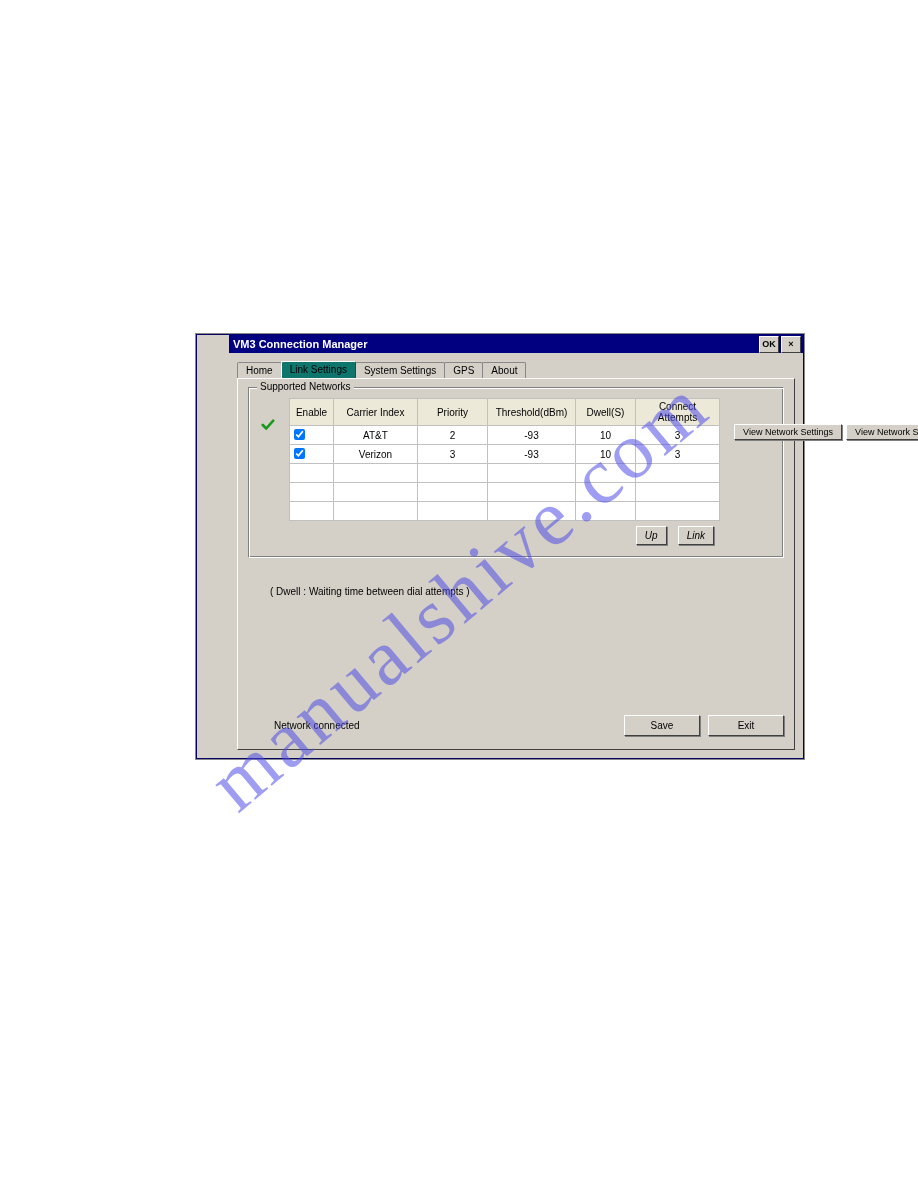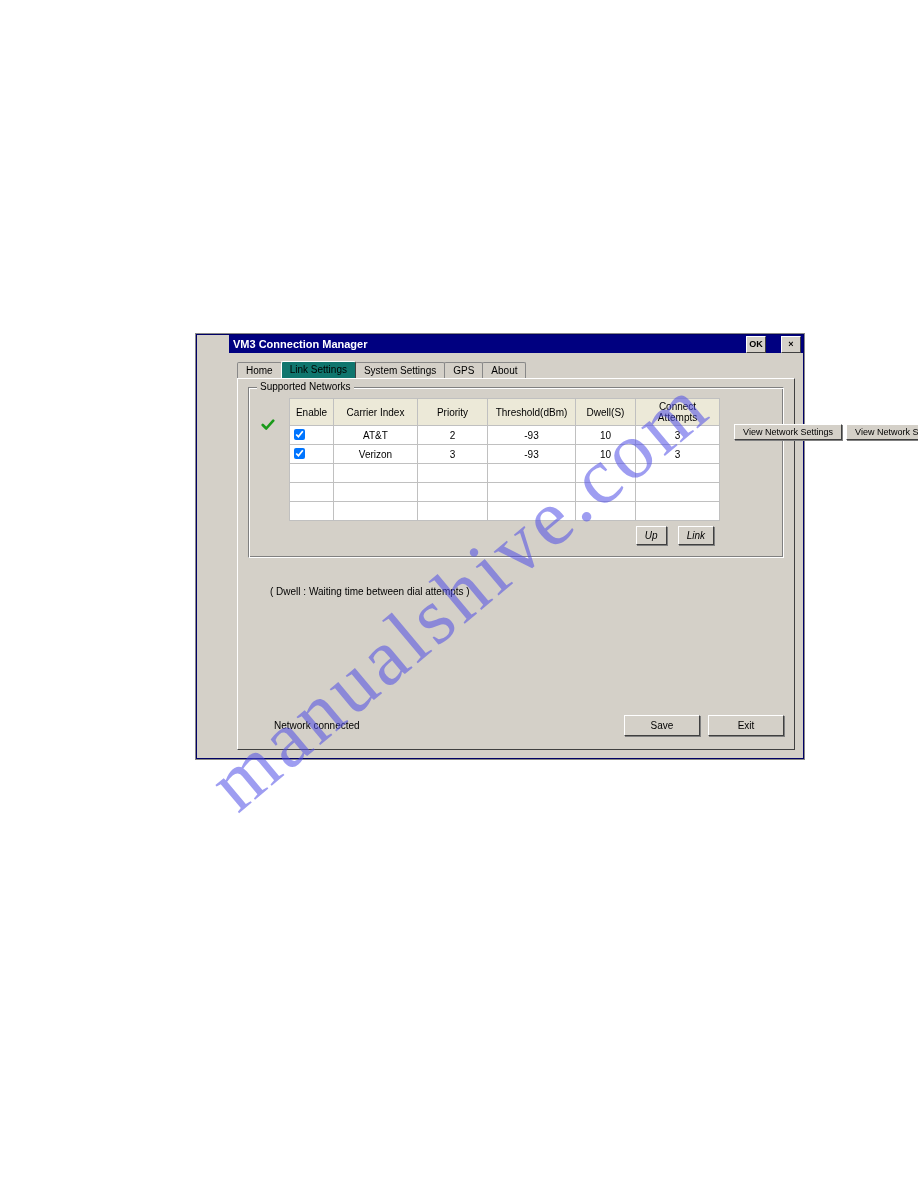--- a/index.html
+++ b/index.html
@@ -49,21 +49,21 @@
     font-size: 11px;
     display: flex;
     align-items: center;
   }
   .titlebar-text { flex: 1; }
   .titlebar-btn {
     background: #d4d0c8;
     color: #000;
     width: 18px;
     height: 15px;
-    margin-left: 15px;
+    margin-left: 2px;
     border: 1px solid #fff;
     border-right-color: #404040;
     border-bottom-color: #404040;
     font-size: 9px;
     font-weight: bold;
     display: inline-flex;
     align-items: center;
     justify-content: center;
     font-family: Tahoma, sans-serif;
   }

